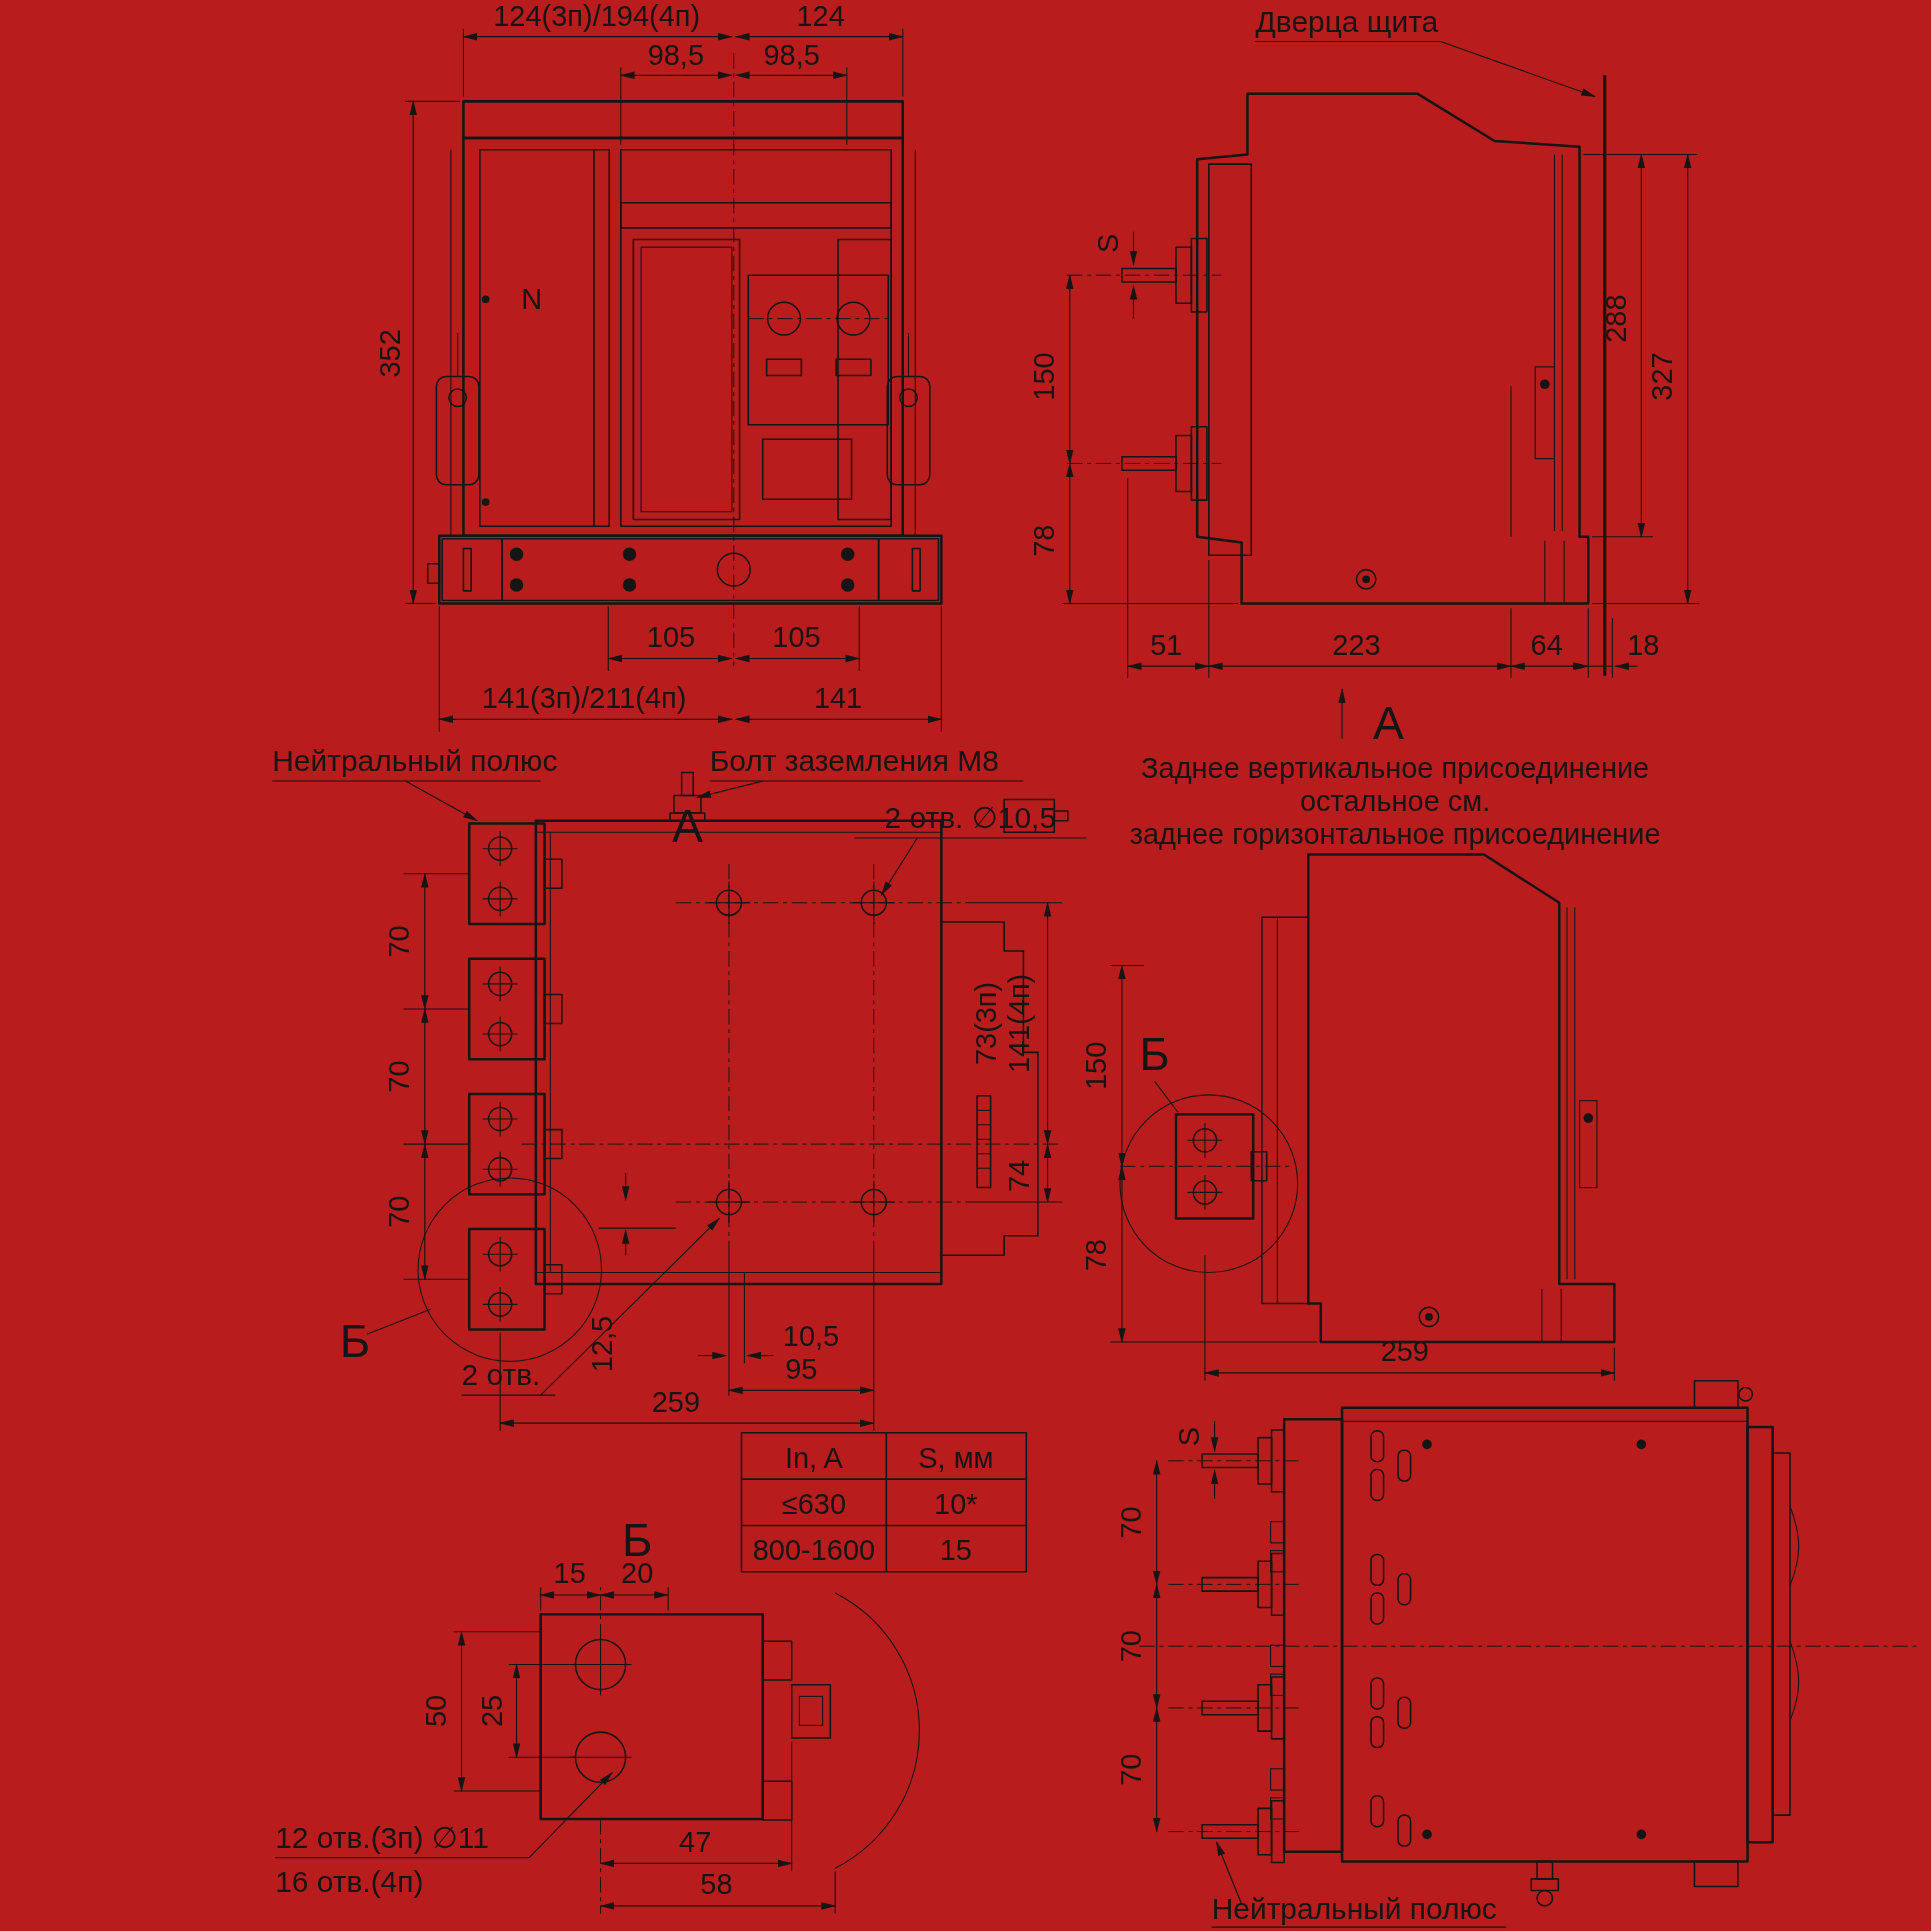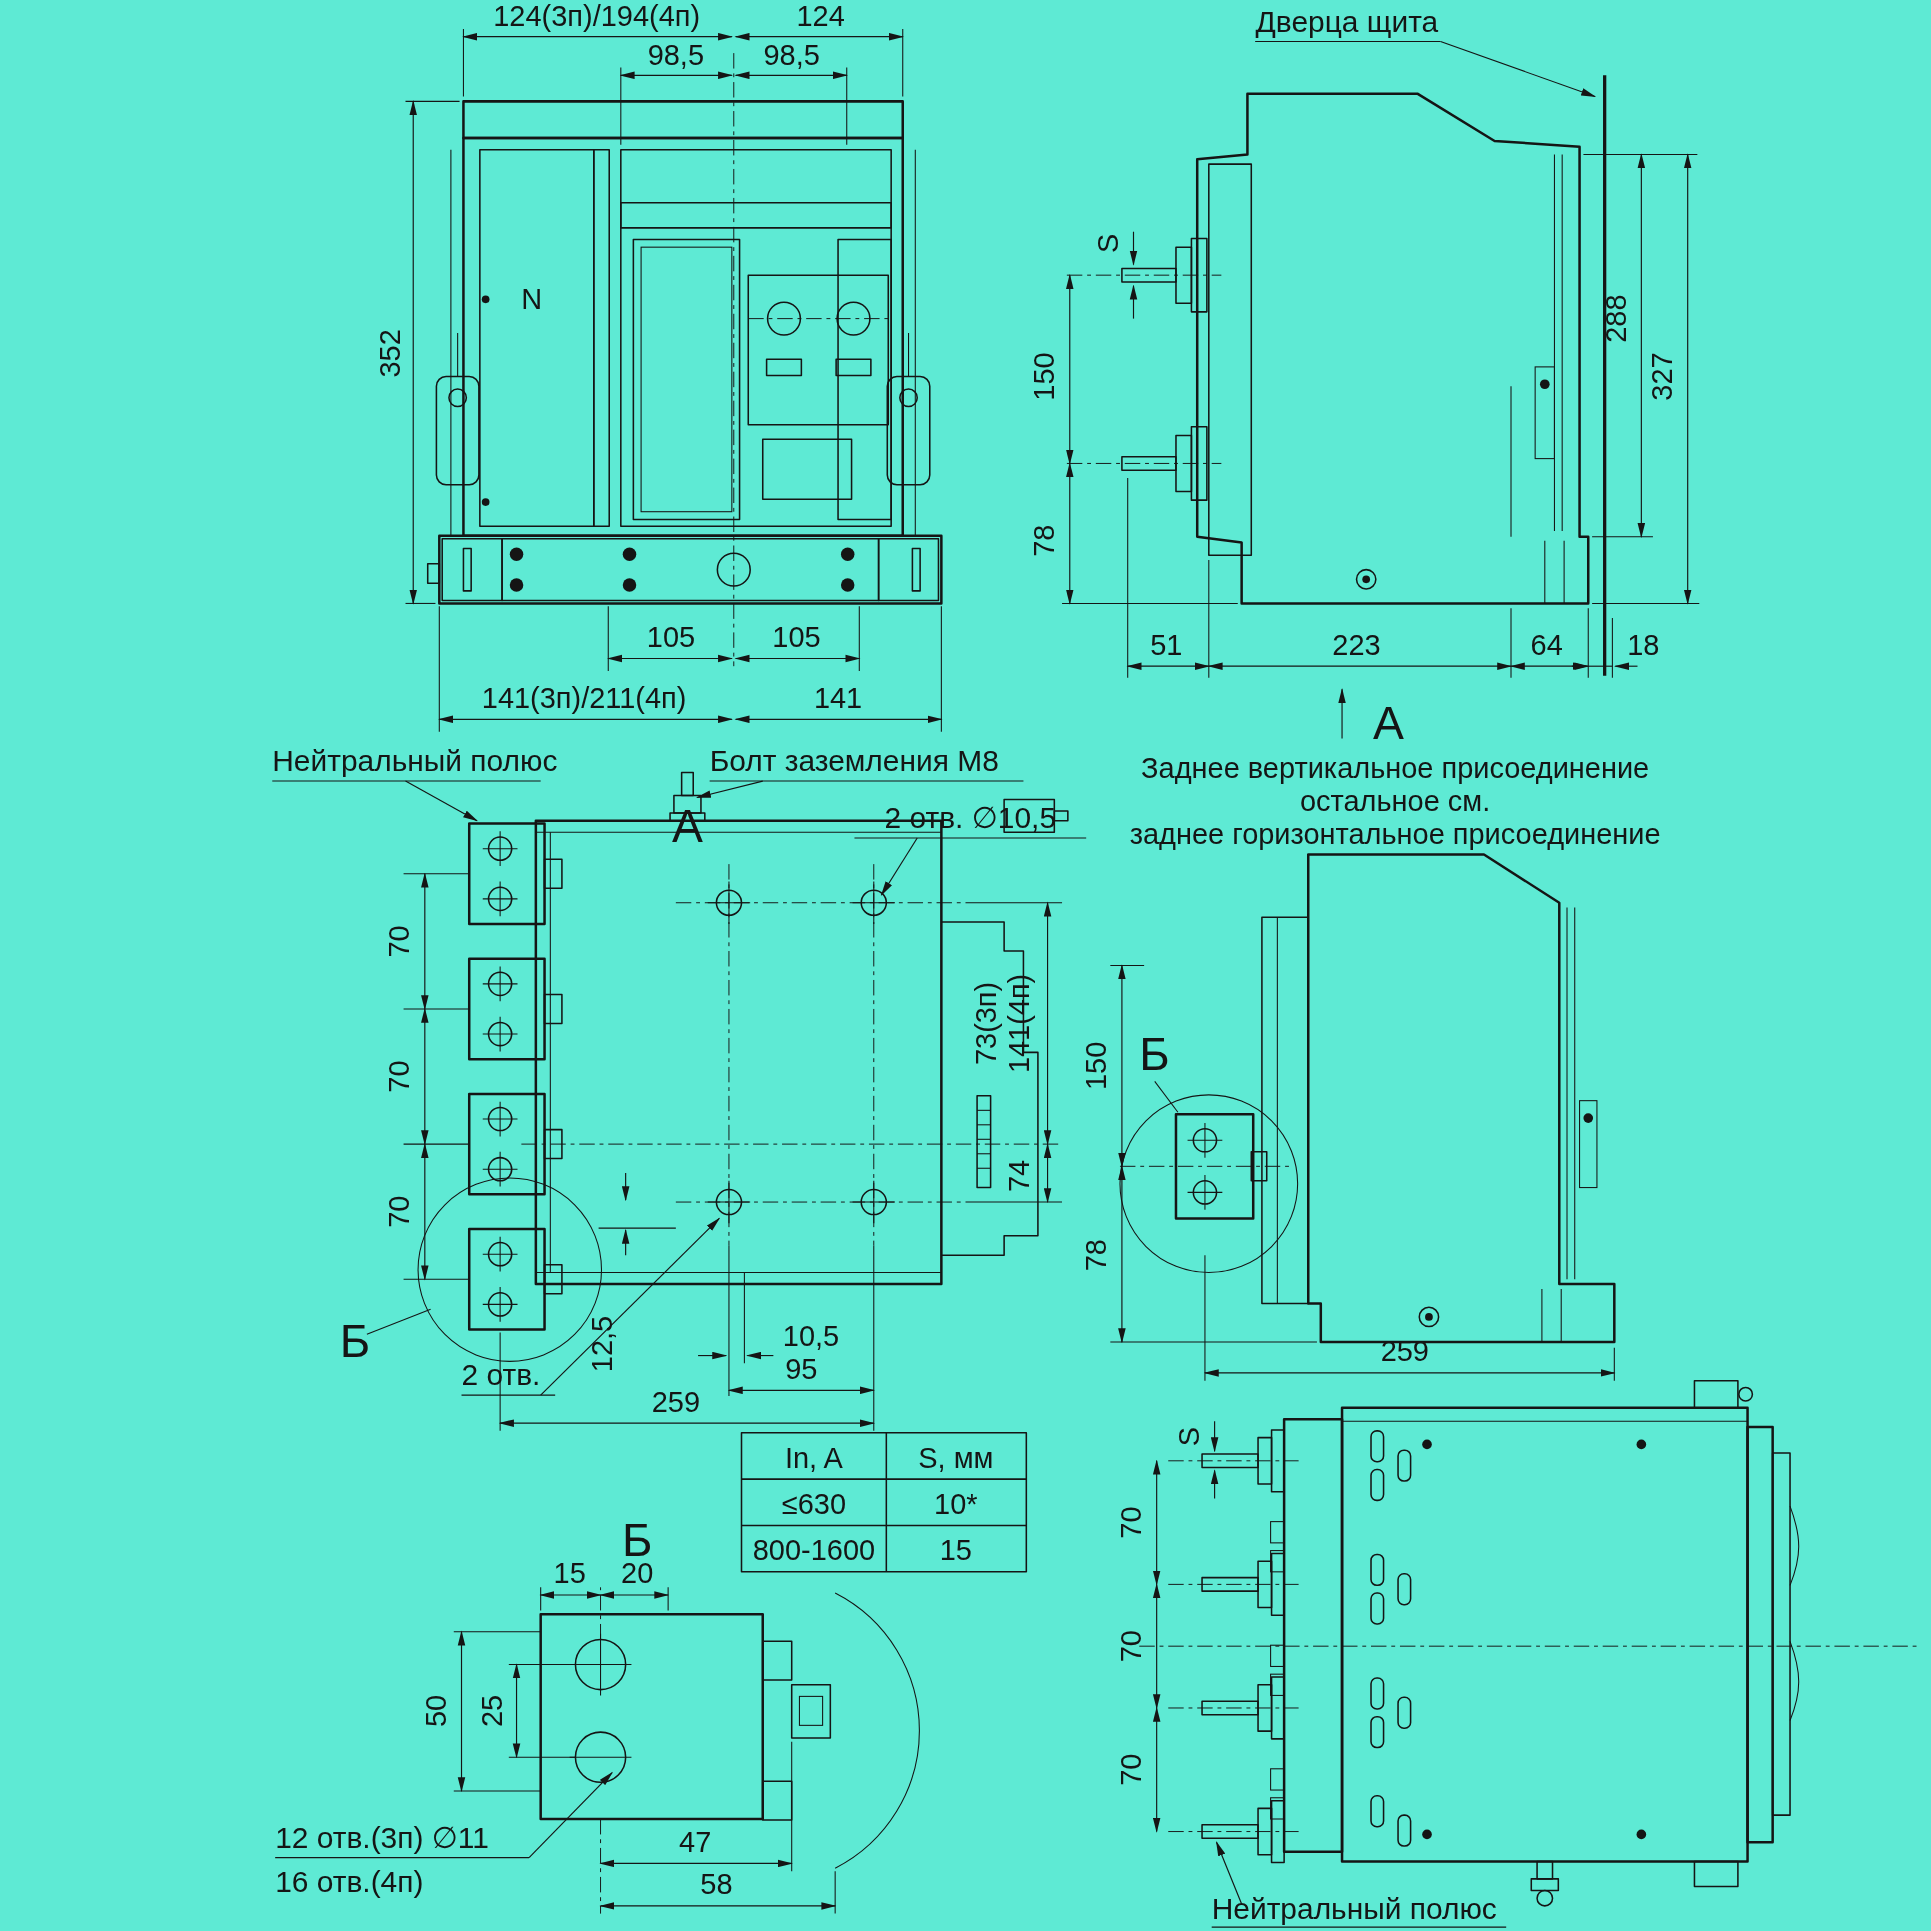--- a/index.html
+++ b/index.html
@@ -1,16 +1,16 @@
 <!DOCTYPE html>
 <html><head>
 <meta charset="utf-8">
 <style>
   html,body { margin:0; padding:0; background:#ffffff; }
-  .page { width:1931px; height:1931px; position:relative; background:#5eead4; }
+  .page { width:1931px; height:1931px; position:relative; background:#b91c1c; }
   svg { display:block; }
   text { font-family:"Liberation Sans","DejaVu Sans",sans-serif; fill:#151515; }
   .t30 { font-size:30px; }
   .t31 { font-size:31px; }
   .t48 { font-size:48px; }
   .ol  { fill:none; stroke:#151515; stroke-width:2.6; stroke-linejoin:round; stroke-linecap:round; }
   .ol2 { fill:none; stroke:#151515; stroke-width:1.6; stroke-linejoin:round; }
   .thin{ fill:none; stroke:#151515; stroke-width:1.1; }
   .dim { fill:none; stroke:#151515; stroke-width:1.2; }
   .cl  { fill:none; stroke:#151515; stroke-width:1; stroke-dasharray:16 5 4 5; }

